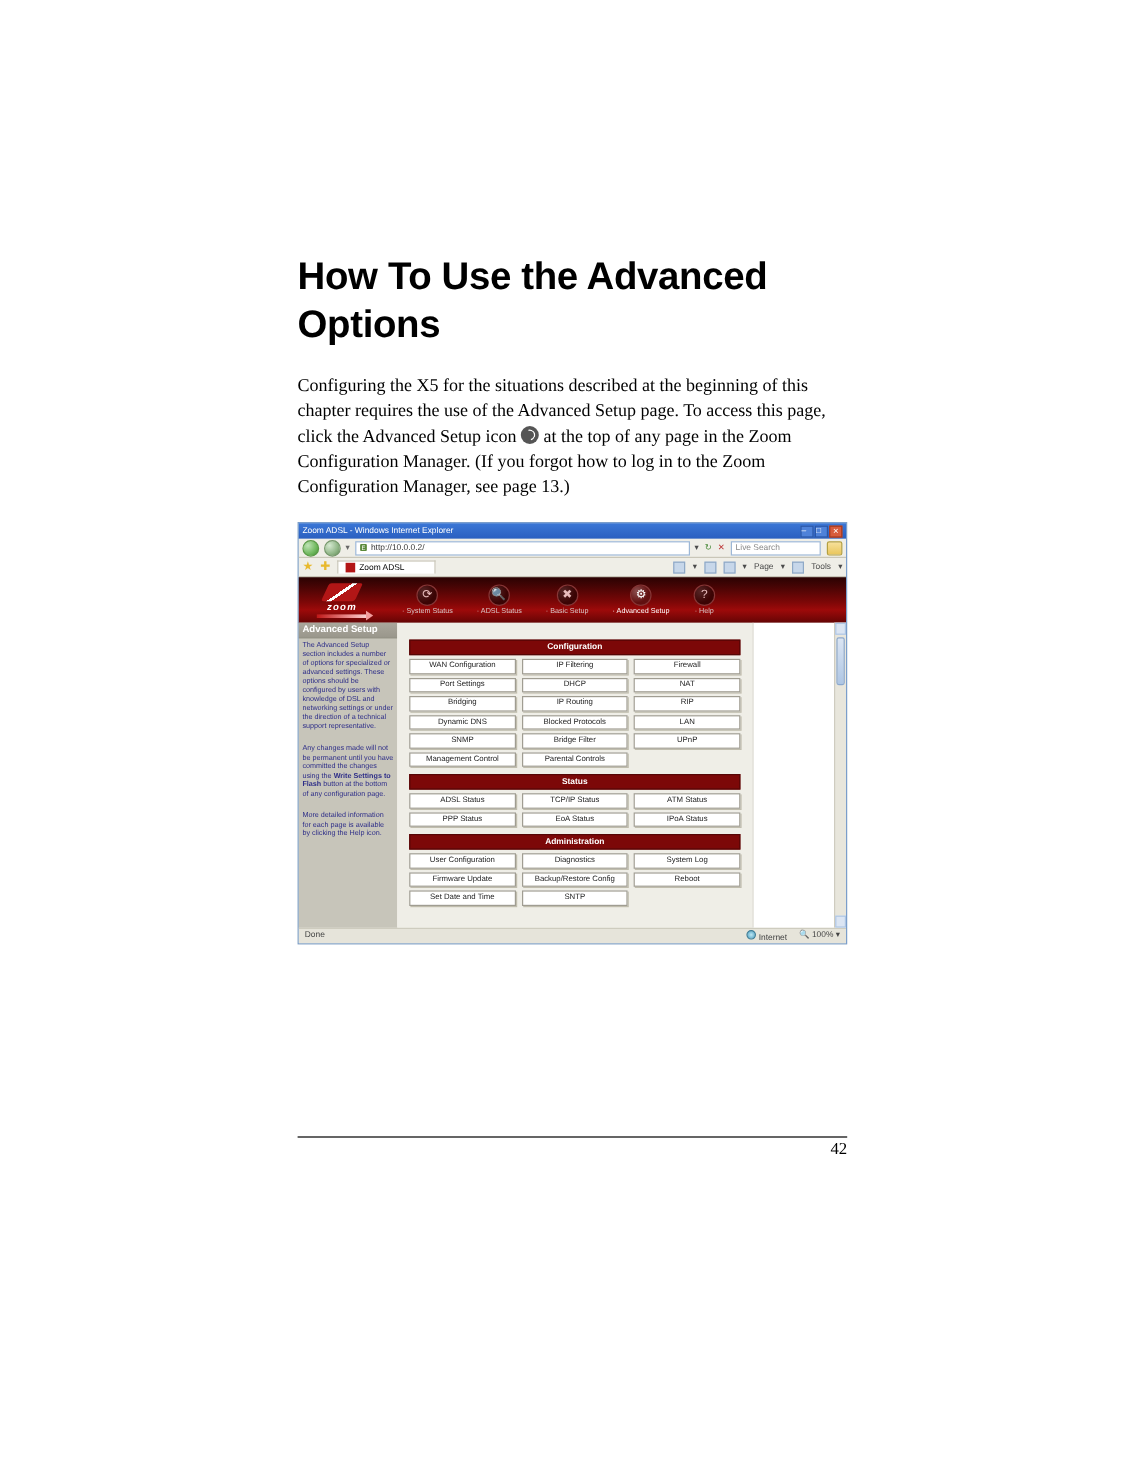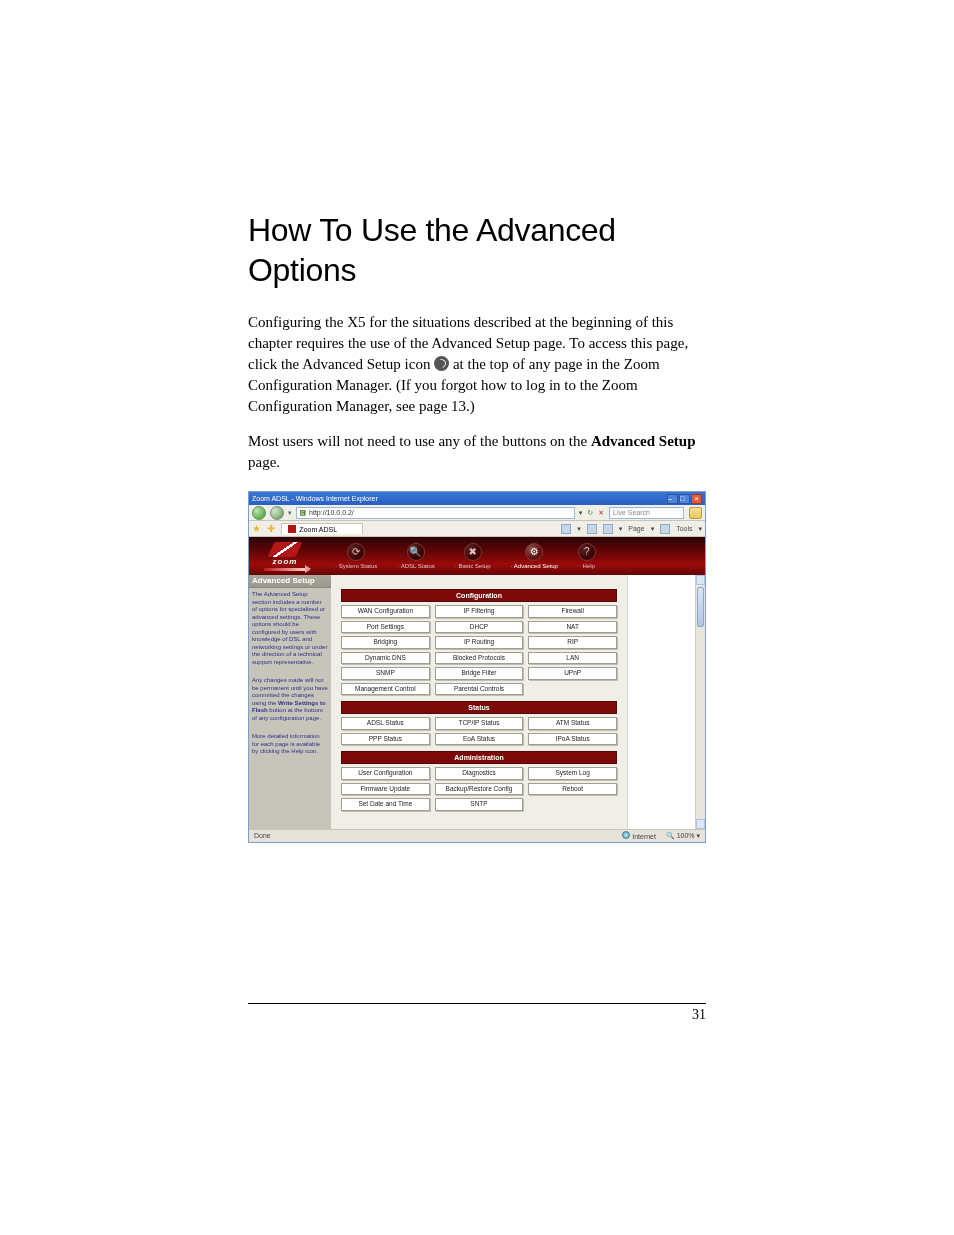--- a/index.html
+++ b/index.html
@@ -10,21 +10,21 @@
     font-family: Georgia, 'Times New Roman', serif;
     color: #000;
     position: relative;
   }
   .page {
     padding: 210px 248px 0 248px;
     width: 954px;
   }
   h1 {
     font-family: 'Arial Black', Futura, 'Helvetica Neue', sans-serif;
-    font-weight: 400;
+    font-weight: 700;
     font-size: 32px;
     line-height: 1.25;
     margin-bottom: 22px;
     letter-spacing: -0.3px;
   }
   p.body {
     font-size: 15px;
     line-height: 1.4;
     margin-bottom: 14px;
   }
@@ -284,25 +284,20 @@
 <div class="page">
   <h1>How To Use the Advanced Options</h1>
 
   <p class="body">
     <span>Configuring the X5 for the situations described at the beginning of this chapter requires the use of the Advanced Setup page. To access this page, click the Advanced Setup icon </span>
     <span class="inline-icon"></span>
     <span> at the top of any page in the Zoom Configuration Manager. (If you forgot how to log in to the Zoom Configuration Manager, see page 13.)</span>
   </p>
 
 
-  <p class="body">
-    <span>Most users will not need to use any of the buttons on the </span>
-    <span class="strong">Advanced Setup</span>
-    <span> page.</span>
-  </p>
 
   <div class="shot">
     <div class="ie-title">
       <span>Zoom ADSL - Windows Internet Explorer</span>
       <span class="win-btns">
         <span class="wb">–</span>
         <span class="wb">□</span>
         <span class="wb close">×</span>
       </span>
     </div>
@@ -459,14 +454,14 @@
     <div class="ie-status">
       <span>Done</span>
       <span class="right">
         <span><span class="globe"></span> <span>Internet</span></span>
         <span><span>🔍 </span><span>100%</span> ▾</span>
       </span>
     </div>
   </div>
 
   <div class="bottom-rule"></div>
-  <div class="page-num">31</div>
+  <div class="page-num">42</div>
 </div>
 
 </body></html>

